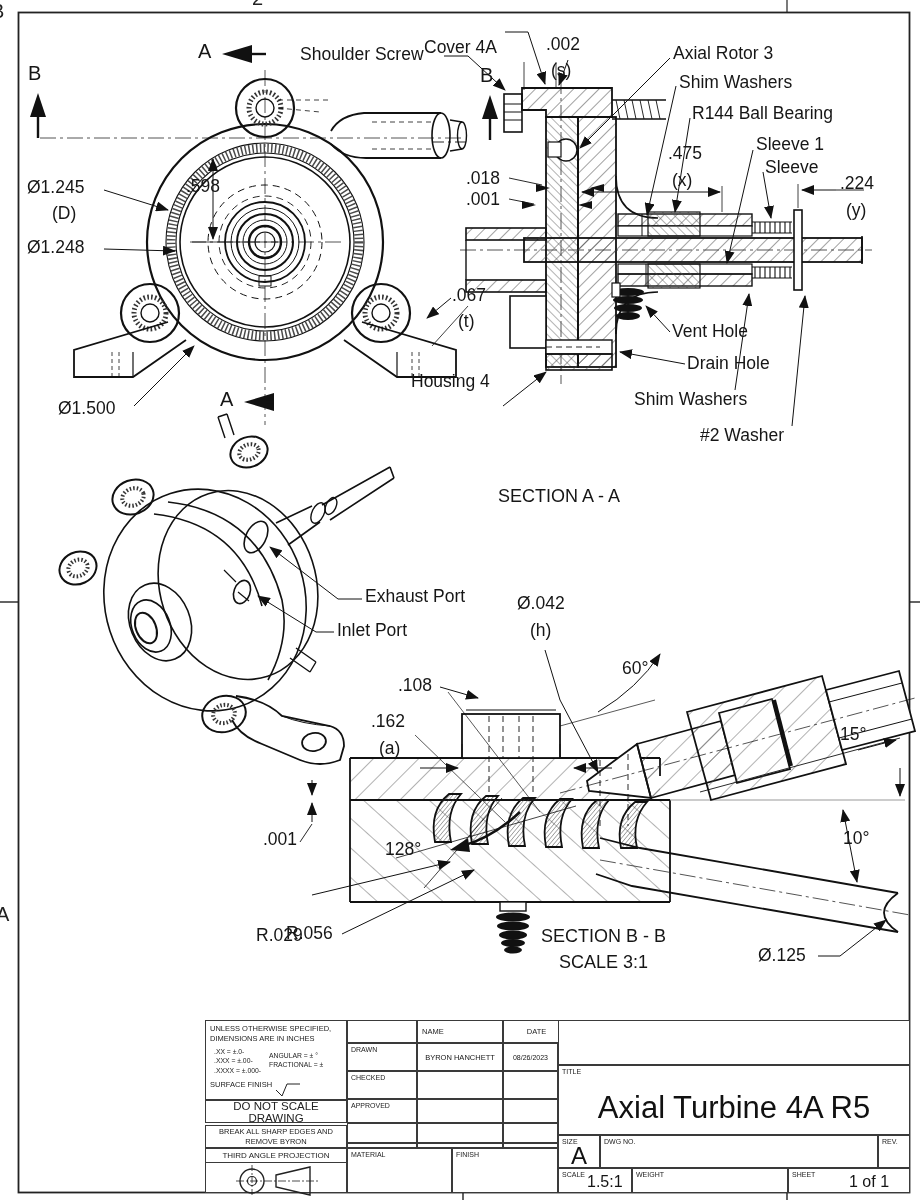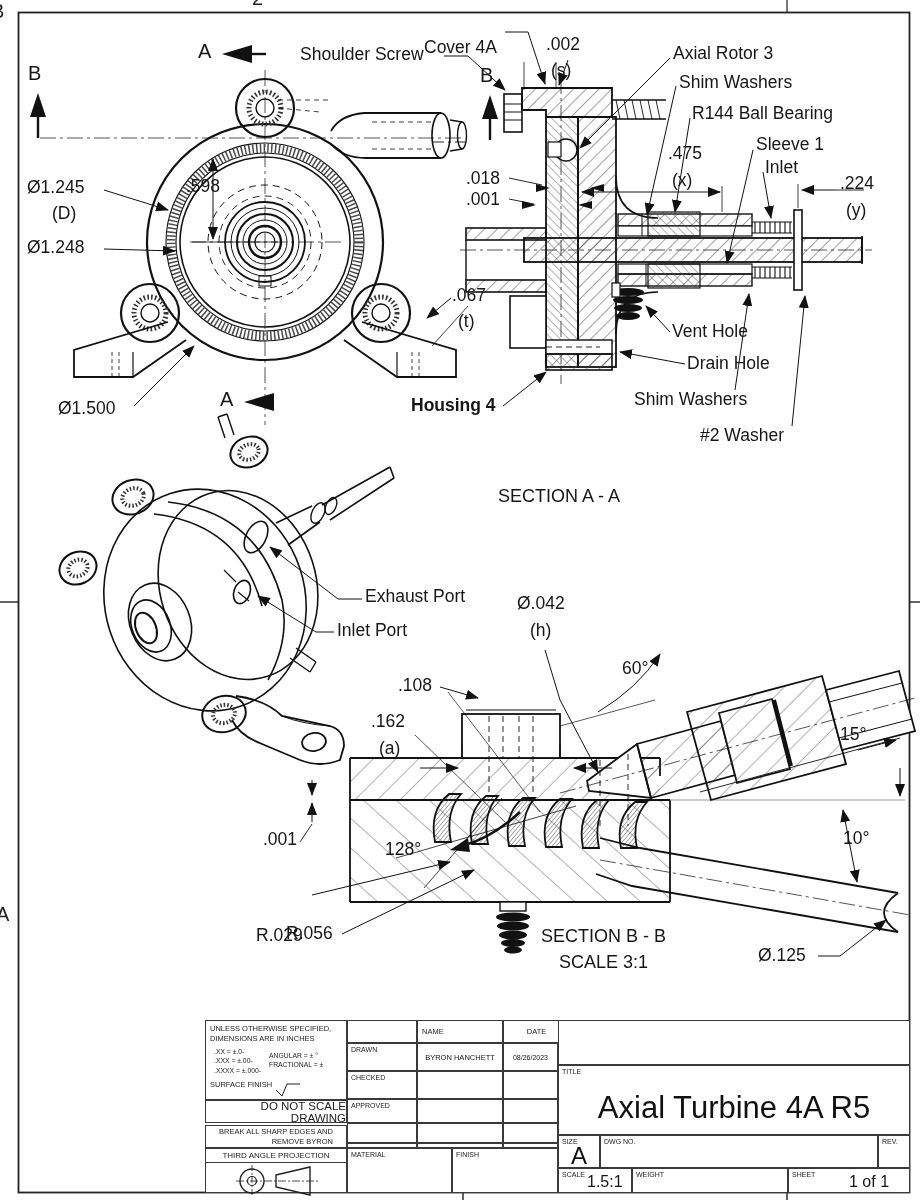--- a/index.html
+++ b/index.html
@@ -5,21 +5,21 @@
   html,body{margin:0;padding:0;background:#fff;}
   .page{position:relative;width:920px;height:1200px;background:#fff;overflow:hidden;
         font-family:"Liberation Sans",sans-serif;color:#151515;}
   svg{position:absolute;left:0;top:0;}
   .lbl{position:absolute;font-size:17.5px;line-height:1.1;white-space:nowrap;color:#161616;}
   .big{font-size:20px;}
   .sec{font-size:18px;}
   .zone{position:absolute;overflow:hidden;color:#222;font-size:20px;}
   .cell{position:absolute;border:1px solid #3a3a3a;box-sizing:border-box;background:#fff;}
   .tbl{font-size:7px;color:#222;padding:2px 0 0 3px;line-height:1.2;}
-  .tbc{display:flex;align-items:center;justify-content:center;text-align:right;}
+  .tbc{display:flex;align-items:center;justify-content:center;text-align:center;}
   .notes{font-size:7.5px;line-height:1.3;padding:3px 2px 0 4px;color:#222;}
   .tol{font-size:6.8px;line-height:1.45;}
   .valc{position:absolute;left:0;right:0;text-align:center;color:#111;}
 </style>
 </head>
 <body>
 
 <div class="page">
 
 <svg width="920" height="1200" viewBox="0 0 920 1200">
@@ -361,31 +361,31 @@
 <div class="lbl" style="left:458px;top:312px;">(t)</div>
 
 <div class="lbl" style="left:424px;top:20px;margin-top:18px;">Cover 4A</div>
 <div class="lbl" style="left:300px;top:45px;">Shoulder Screw</div>
 <div class="lbl" style="left:546px;top:35px;">.002</div>
 <div class="lbl" style="left:551px;top:61px;">(s)</div>
 <div class="lbl" style="left:673px;top:44px;">Axial Rotor 3</div>
 <div class="lbl" style="left:679px;top:73px;">Shim Washers</div>
 <div class="lbl" style="left:692px;top:104px;">R144 Ball Bearing</div>
 <div class="lbl" style="left:756px;top:135px;">Sleeve 1</div>
-<div class="lbl" style="left:765px;top:158px;">Inlet</div>
+<div class="lbl" style="left:765px;top:158px;">Sleeve</div>
 <div class="lbl" style="left:668px;top:144px;">.475</div>
 <div class="lbl" style="left:672px;top:171px;">(x)</div>
 <div class="lbl" style="left:840px;top:174px;">.224</div>
 <div class="lbl" style="left:846px;top:201px;">(y)</div>
 <div class="lbl" style="left:466px;top:169px;">.018</div>
 <div class="lbl" style="left:466px;top:190px;">.001</div>
 <div class="lbl big" style="left:480px;top:64px;">B</div>
 <div class="lbl" style="left:672px;top:322px;">Vent Hole</div>
 <div class="lbl" style="left:687px;top:354px;">Drain Hole</div>
-<div class="lbl" style="left:411px;top:396px;font-weight:bold;">Housing 4</div>
+<div class="lbl" style="left:411px;top:372px;">Housing 4</div>
 <div class="lbl" style="left:634px;top:390px;">Shim Washers</div>
 <div class="lbl" style="left:700px;top:426px;">#2 Washer</div>
 <div class="lbl sec" style="left:498px;top:443px;margin-top:44px;">SECTION A - A</div>
 
 <div class="lbl" style="left:365px;top:587px;">Exhaust Port</div>
 <div class="lbl" style="left:337px;top:621px;">Inlet Port</div>
 
 <div class="lbl" style="left:517px;top:594px;">Ø.042</div>
 <div class="lbl" style="left:530px;top:621px;">(h)</div>
 <div class="lbl" style="left:398px;top:676px;">.108</div>

